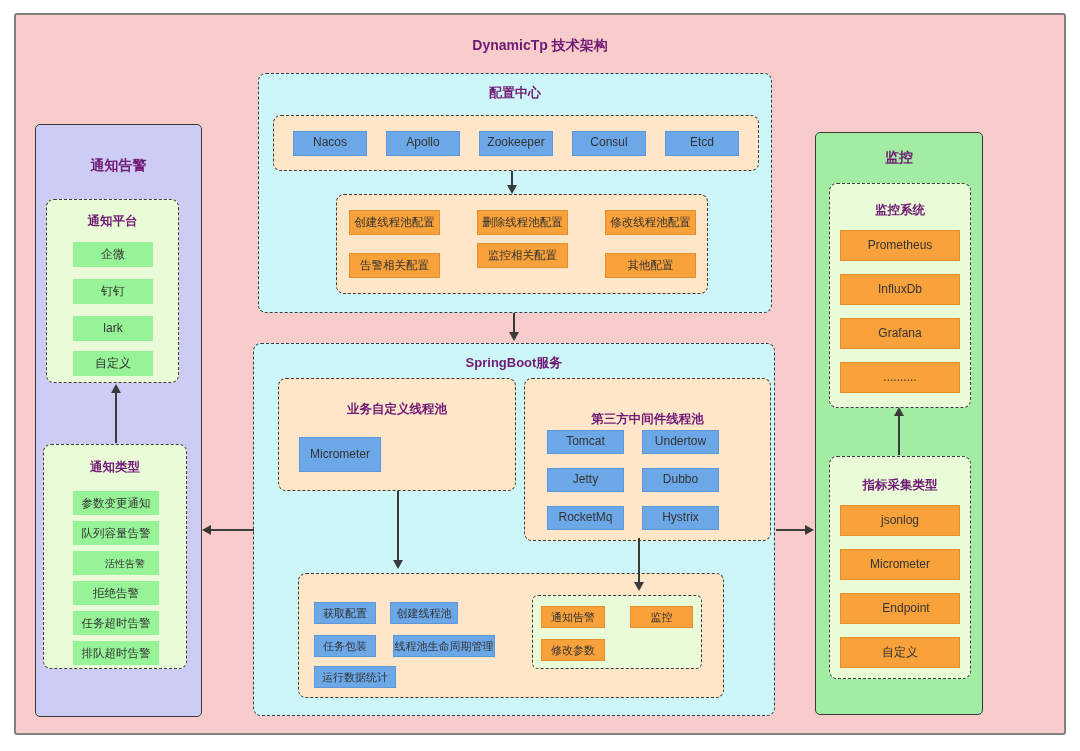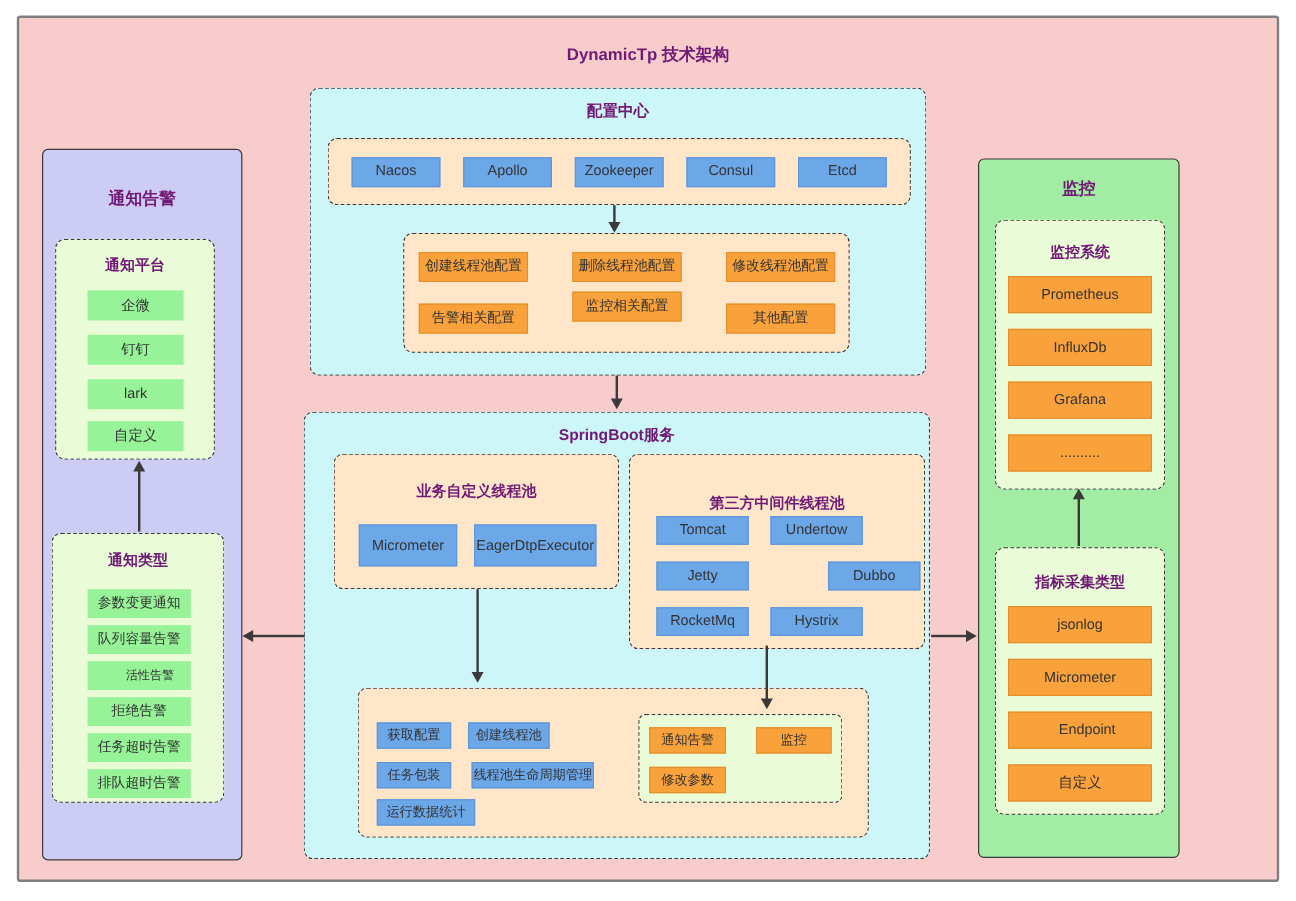--- a/index.html
+++ b/index.html
@@ -82,29 +82,28 @@
       <div class="node orange" style="left:268px; top:58px; width:91px; height:25px; font-size:11.5px;">其他配置</div>
     </div>
   </div>
 
   <div class="abs dashed" style="left:253px; top:343px; width:522px; height:373px; background:#CDF6F9;">
     <div class="ttl" style="top:10px; font-size:13px;">SpringBoot服务</div>
 
     <div class="abs dashed" style="left:24px; top:34px; width:238px; height:113px; background:#FFE6C9;">
       <div class="ttl" style="top:22px; font-size:12.5px;">业务自定义线程池</div>
       <div class="node blue" style="left:20px;  top:58px; width:82px;  height:35px;">Micrometer</div>
-      <div class="node blue" style="left:116px; top:58px; width:102px; height:35px;">EagerDtpExecutor</div>
     </div>
 
     <div class="abs dashed" style="left:270px; top:34px; width:247px; height:163px; background:#FFE6C9;">
       <div class="ttl" style="top:32px; font-size:12.5px;">第三方中间件线程池</div>
       <div class="node blue" style="left:22px;  top:51px;  width:77px; height:24px;">Tomcat</div>
       <div class="node blue" style="left:117px; top:51px;  width:77px; height:24px;">Undertow</div>
       <div class="node blue" style="left:22px;  top:89px;  width:77px; height:24px;">Jetty</div>
-      <div class="node blue" style="left:117px; top:89px;  width:77px; height:24px;margin-left:48px;">Dubbo</div>
+      <div class="node blue" style="left:117px; top:89px;  width:77px; height:24px;">Dubbo</div>
       <div class="node blue" style="left:22px;  top:127px; width:77px; height:24px;">RocketMq</div>
       <div class="node blue" style="left:117px; top:127px; width:77px; height:24px;">Hystrix</div>
     </div>
 
     <div class="abs dashed" style="left:44px; top:229px; width:426px; height:125px; background:#FFE6C9;">
       <div class="node blue" style="left:15px; top:28px; width:62px;  height:22px; font-size:11px;">获取配置</div>
       <div class="node blue" style="left:91px; top:28px; width:68px;  height:22px; font-size:11px;">创建线程池</div>
       <div class="node blue" style="left:15px; top:61px; width:62px;  height:22px; font-size:11px;">任务包装</div>
       <div class="node blue" style="left:94px; top:61px; width:102px; height:22px; font-size:11px;">线程池生命周期管理</div>
       <div class="node blue" style="left:15px; top:92px; width:82px;  height:22px; font-size:11px;">运行数据统计</div>

